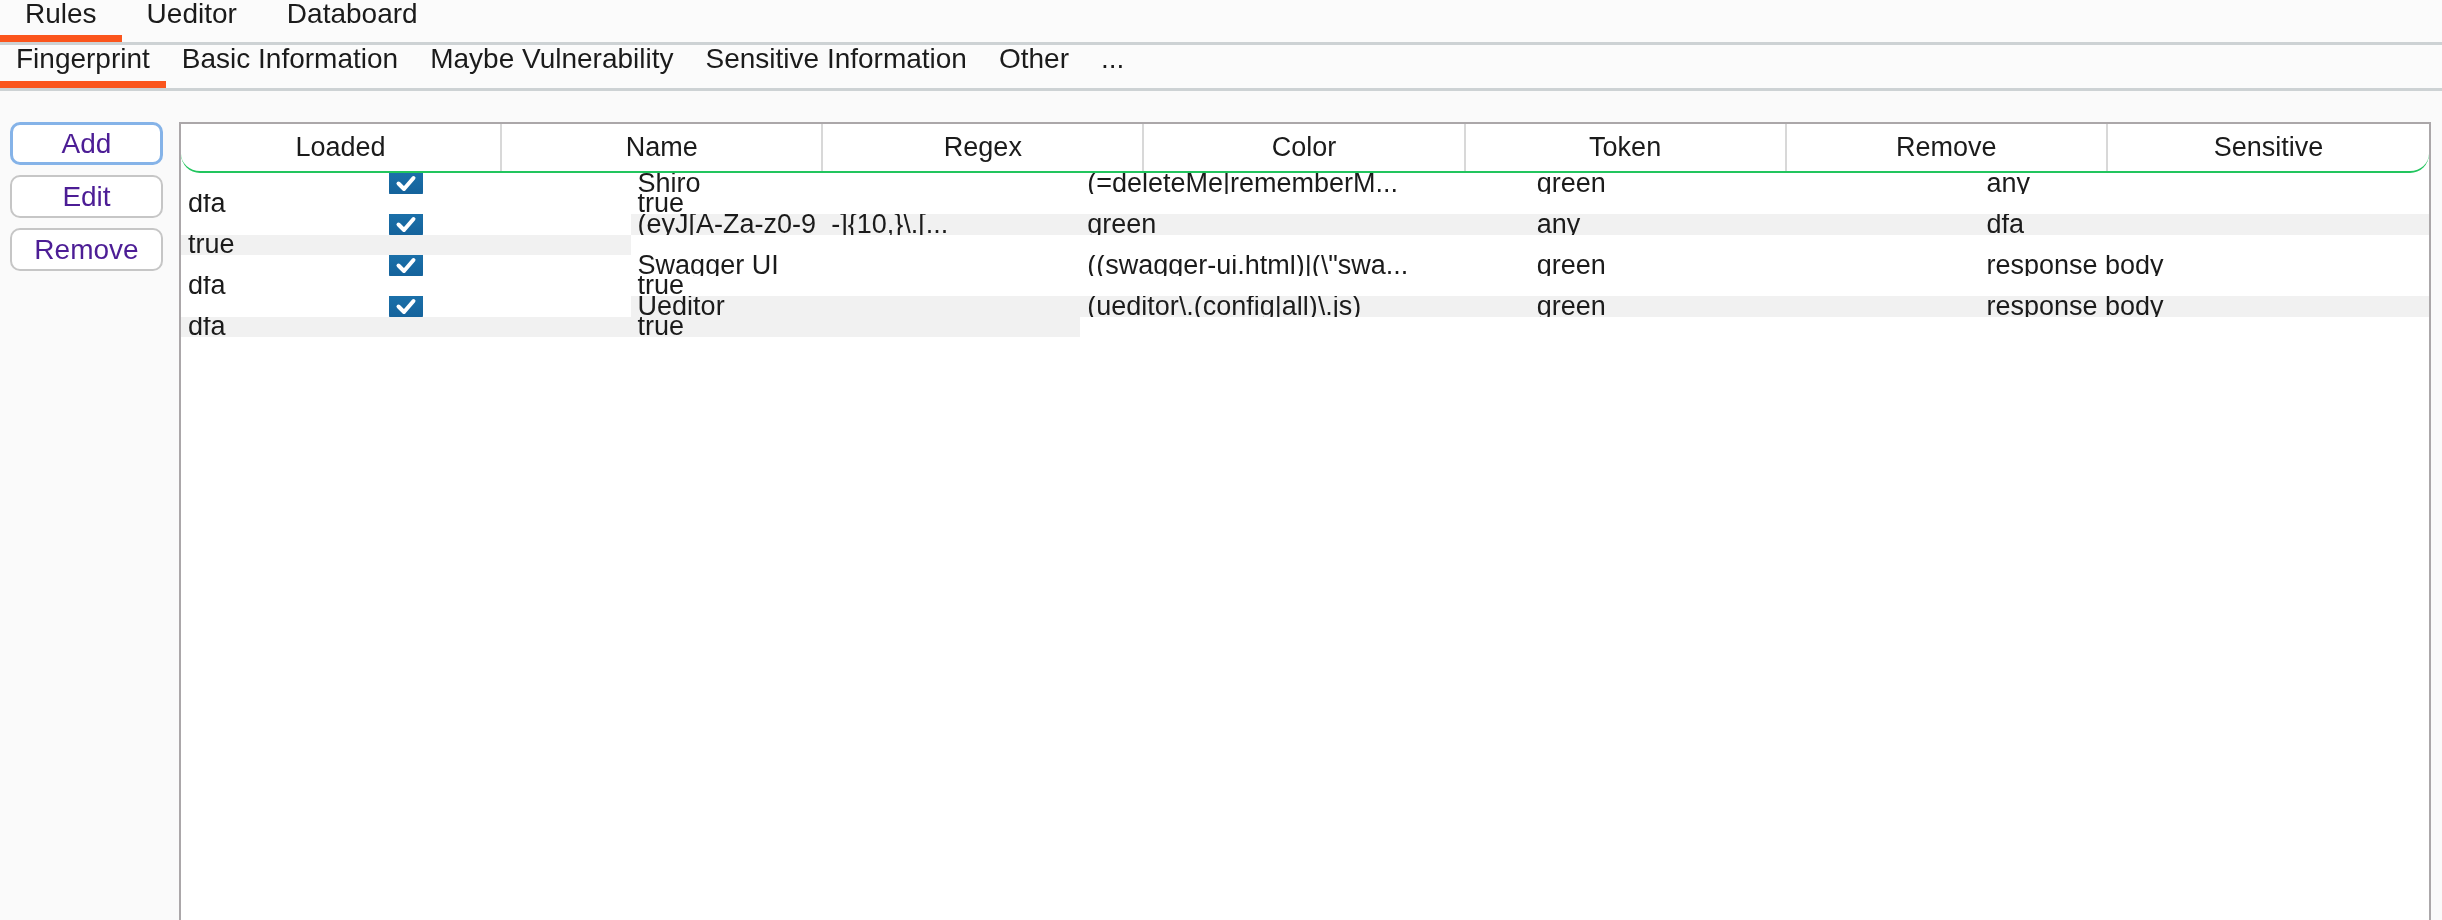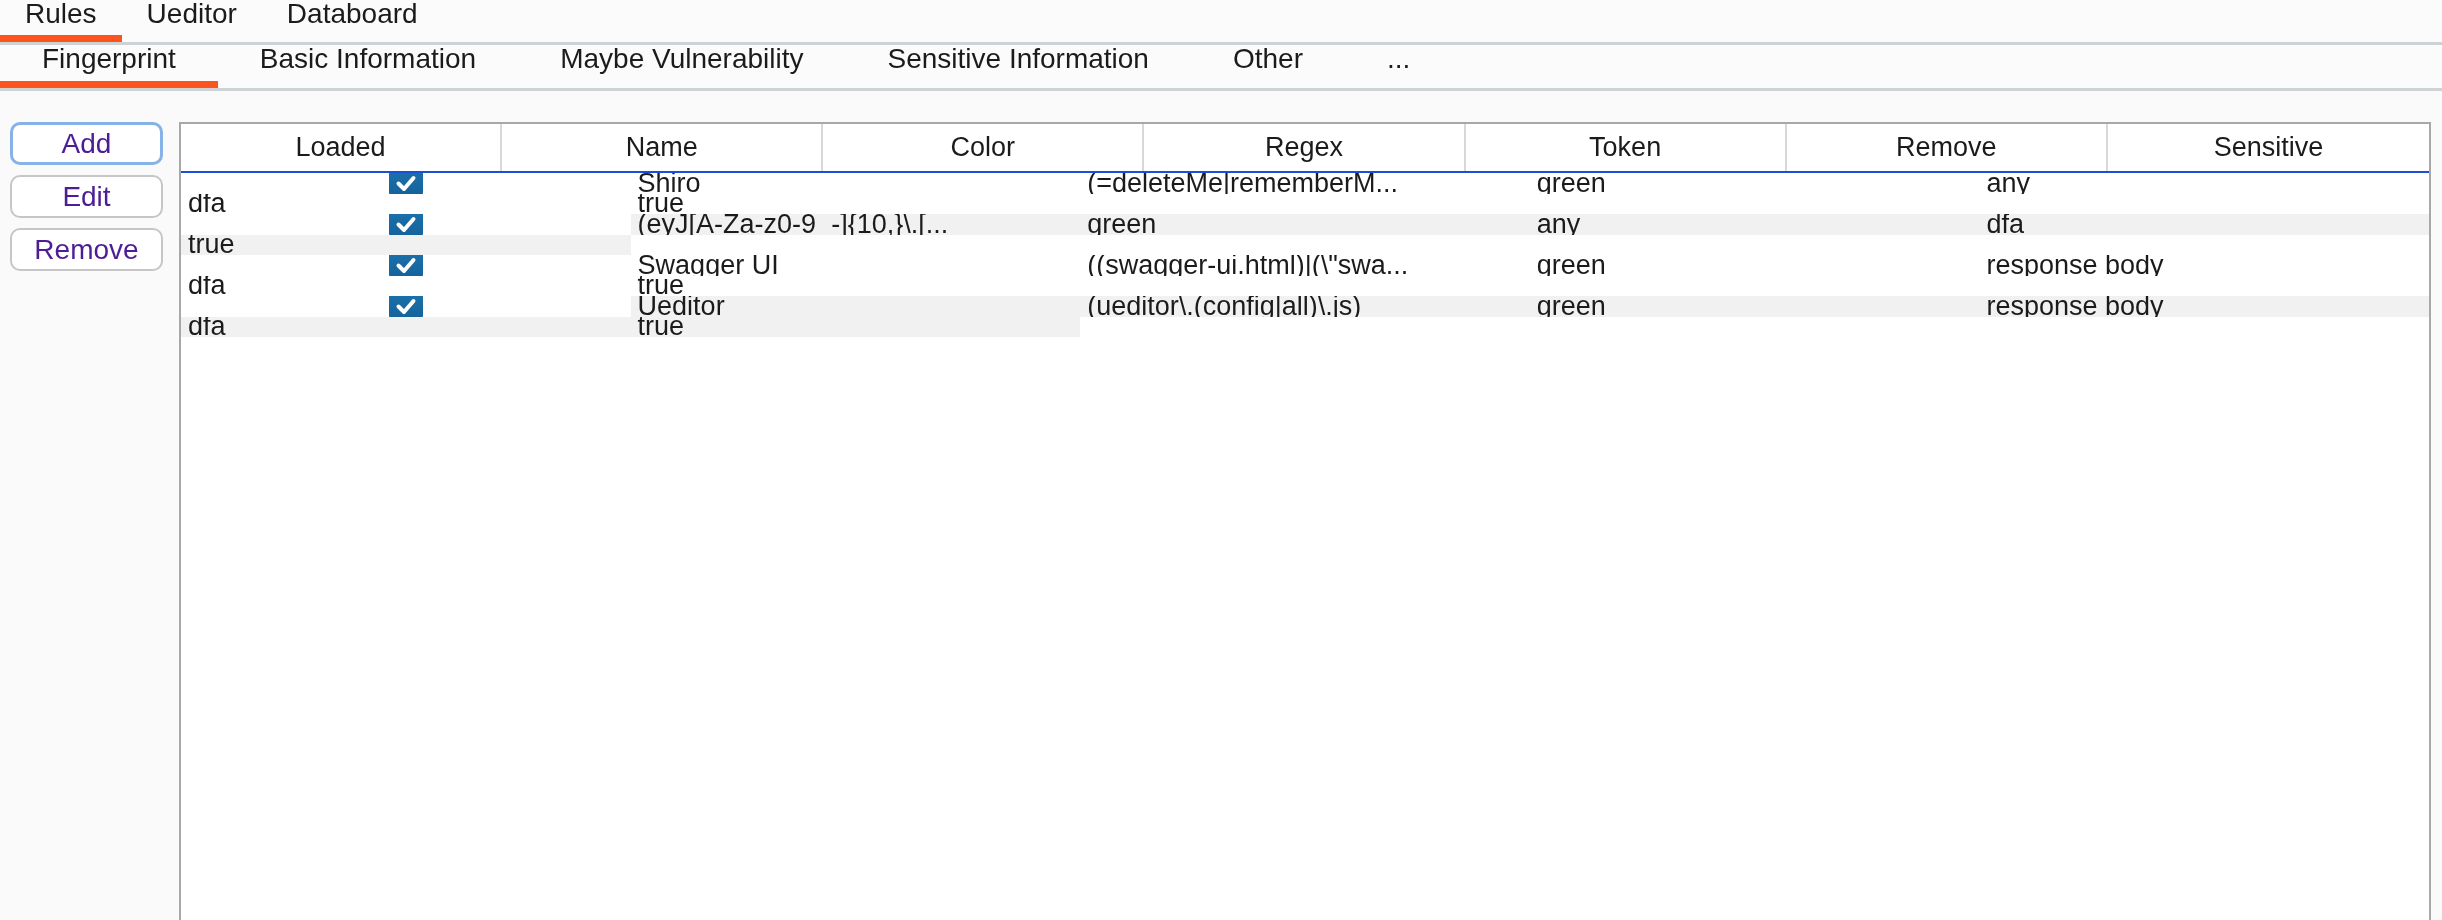--- a/index.html
+++ b/index.html
@@ -27,21 +27,21 @@
   }
   .tabrow.main{height:42px;}
   .tabrow.sub{height:43px;}
   .tab{
     position:relative;
     display:flex;align-items:flex-start;justify-content:center;
     font-size:28px;line-height:1;white-space:nowrap;
     cursor:default;
   }
   .tabrow.main .tab{padding:0 25px;}
-  .tabrow.sub .tab{padding:0 42px;}
+  .tabrow.sub .tab{padding:0 16px;}
   .tab.selected::after{
     content:"";position:absolute;left:0;right:0;bottom:0;height:7px;
     background:var(--orange);
   }
   
   .content{
     display:flex;align-items:flex-start;
     height:829px;
     background:#fafafa;
   }
@@ -66,22 +66,23 @@
     margin:31px 11px 0 0;
     height:798px;box-sizing:border-box;
     background:#ffffff;
     border:2px solid var(--tborder);
     border-bottom:none;
     overflow:hidden;
   }
   .thead{
     display:grid;grid-template-columns:repeat(7,1fr);
     height:47px;
-    border-bottom:2px solid #1d4ed8;
+    border-bottom:2px solid #22c55e;
     background:#ffffff;
+    border-radius:19px;
   }
   .th{
     display:flex;align-items:center;justify-content:center;
     font-size:27px;white-space:nowrap;overflow:hidden;
     border-right:2px solid #d8d8d8;
     box-sizing:border-box;
   }
   .th:last-child{border-right:none;}
   .tr{
     display:grid;grid-template-columns:repeat(5,1fr);
@@ -149,24 +150,24 @@
 
     <div class="tablewrap">
       <div class="thead" id="thead">
           <div class="th">
     <span>Loaded</span>
   </div>
           <div class="th">
     <span>Name</span>
   </div>
           <div class="th">
+    <span>Regex</span>
+  </div>
+          <div class="th">
     <span>Color</span>
-  </div>
-          <div class="th">
-    <span>Regex</span>
   </div>
           <div class="th">
     <span>Token</span>
   </div>
           <div class="th">
     <span>Remove</span>
   </div>
           <div class="th">
     <span>Sensitive</span>
   </div>

